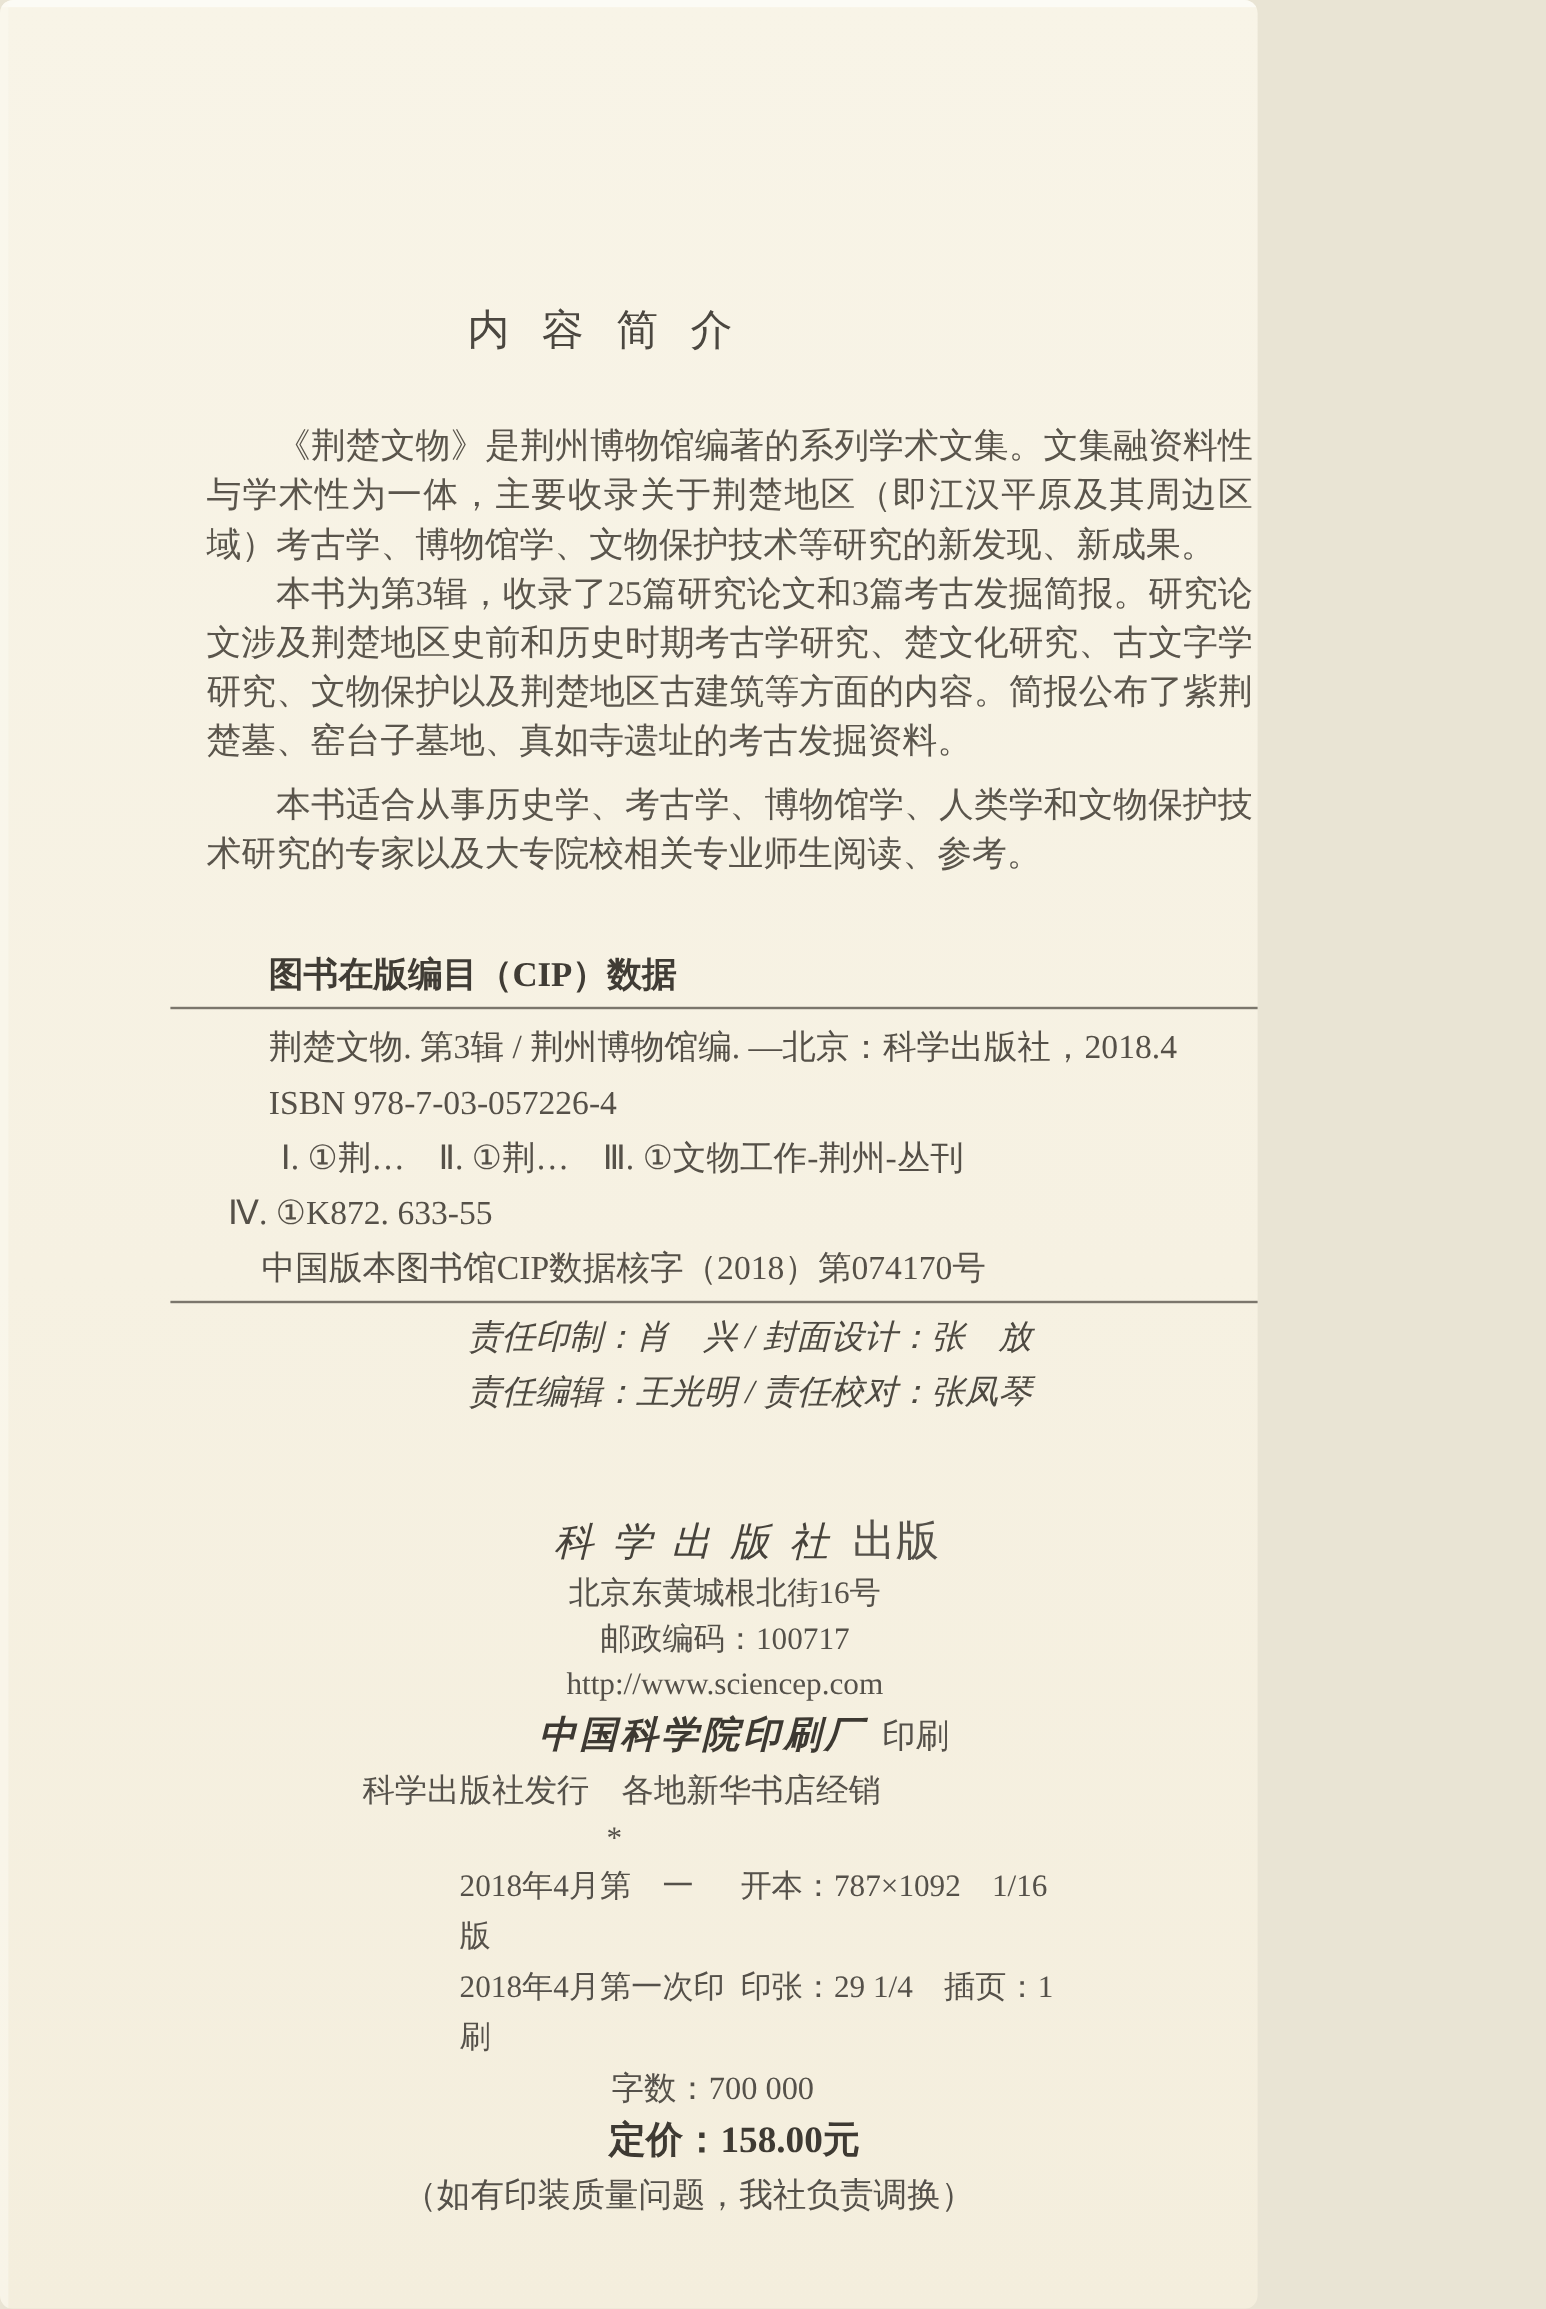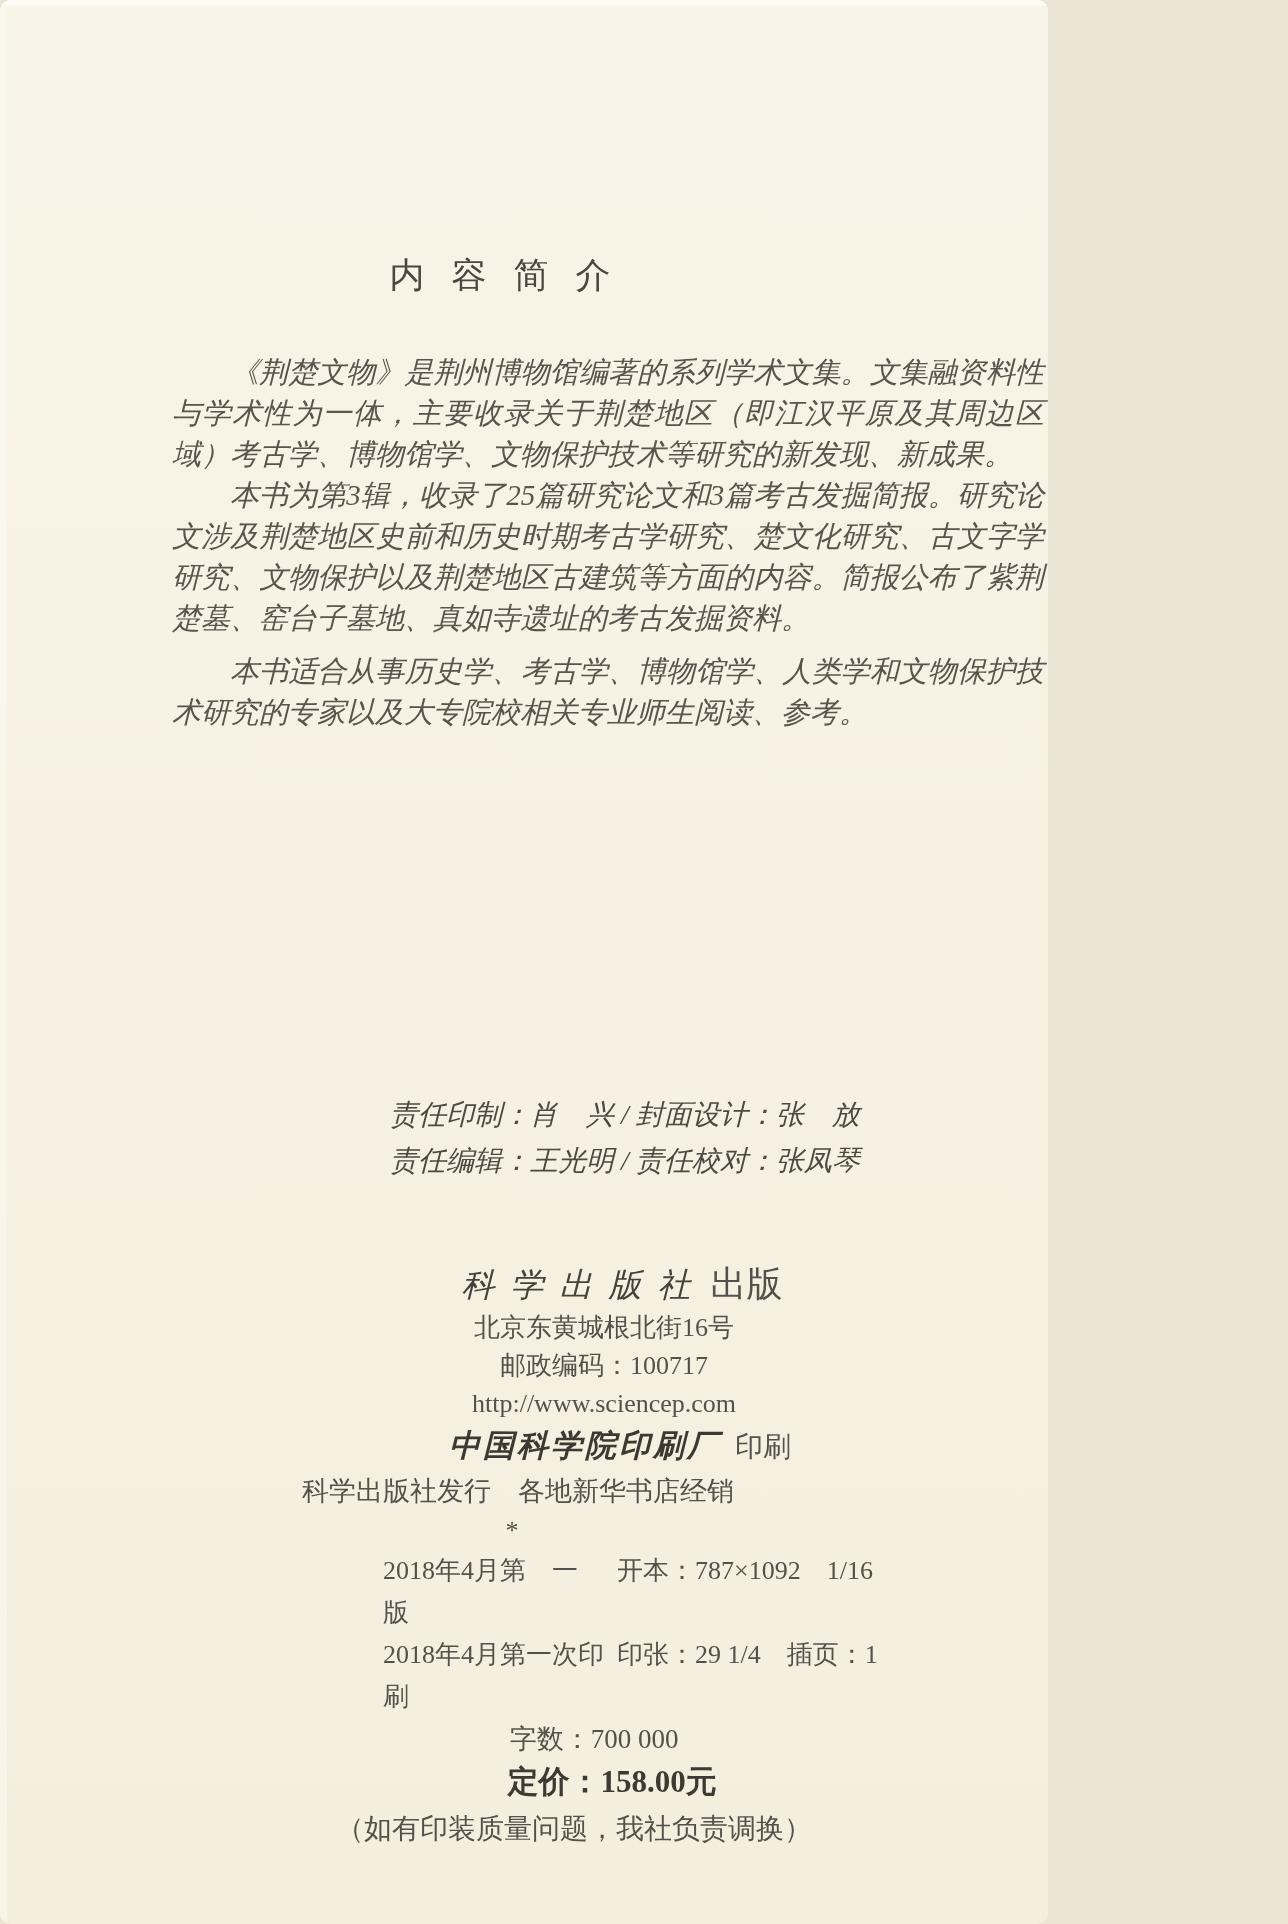--- a/index.html
+++ b/index.html
@@ -23,21 +23,21 @@
     position:absolute;top:252px;left:170px;width:660px;
     margin:0;text-align:center;
     font-size:35px;font-weight:500;color:#4b4740;
     letter-spacing:27px;text-indent:27px;
   }
   .intro-body{
     position:absolute;top:352px;left:172px;width:872px;
     font-size:29px;line-height:41px;text-align:justify;
     color:#5a554c;
   }
-  .intro-body p{margin:0;text-indent:2em;font-style:italic;}
+  .intro-body p{margin:0;text-indent:2em;}
   .intro-body p.p3{margin-top:12px;}
 
   .cip{
     position:absolute;top:796px;left:142px;width:1000px;
     font-size:28px;color:#555048;
   }
   .cip-header{
     padding-left:82px;font-weight:bold;color:#403c35;
     font-size:29px;line-height:34px;margin-bottom:9px;
   }
@@ -92,20 +92,30 @@
   <div class="edge-left"></div>
 
   <h1 class="intro-title">内容简介</h1>
 
   <div class="intro-body">
     <p class="p1">《荆楚文物》是荆州博物馆编著的系列学术文集。文集融资料性与学术性为一体，主要收录关于荆楚地区（即江汉平原及其周边区域）考古学、博物馆学、文物保护技术等研究的新发现、新成果。</p>
     <p class="p2">本书为第3辑，收录了25篇研究论文和3篇考古发掘简报。研究论文涉及荆楚地区史前和历史时期考古学研究、楚文化研究、古文字学研究、文物保护以及荆楚地区古建筑等方面的内容。简报公布了紫荆楚墓、窑台子墓地、真如寺遗址的考古发掘资料。</p>
     <p class="p3">本书适合从事历史学、考古学、博物馆学、人类学和文物保护技术研究的专家以及大专院校相关专业师生阅读、参考。</p>
   </div>
 
+  <div class="cip">
+    <div class="cip-header">图书在版编目（CIP）数据</div>
+    <div class="rule"></div>
+    <div class="cip-line cip-title">荆楚文物. 第3辑 / 荆州博物馆编. —北京：科学出版社，2018.4</div>
+    <div class="cip-line cip-isbn">ISBN 978-7-03-057226-4</div>
+    <div class="cip-line cip-class1">Ⅰ. ①荆…　Ⅱ. ①荆…　Ⅲ. ①文物工作-荆州-丛刊</div>
+    <div class="cip-line cip-class2">Ⅳ. ①K872. 633-55</div>
+    <div class="cip-line cip-registry">中国版本图书馆CIP数据核字（2018）第074170号</div>
+    <div class="rule rule2"></div>
+  </div>
 
   <div class="credits">
     <div>责任印制：肖　兴 / 封面设计：张　放</div>
     <div>责任编辑：王光明 / 责任校对：张凤琴</div>
   </div>
 
   <div class="colophon">
     <div class="pub-line">
       <span class="brush">科学出版社</span><span class="pub-role">出版</span>
     </div>

